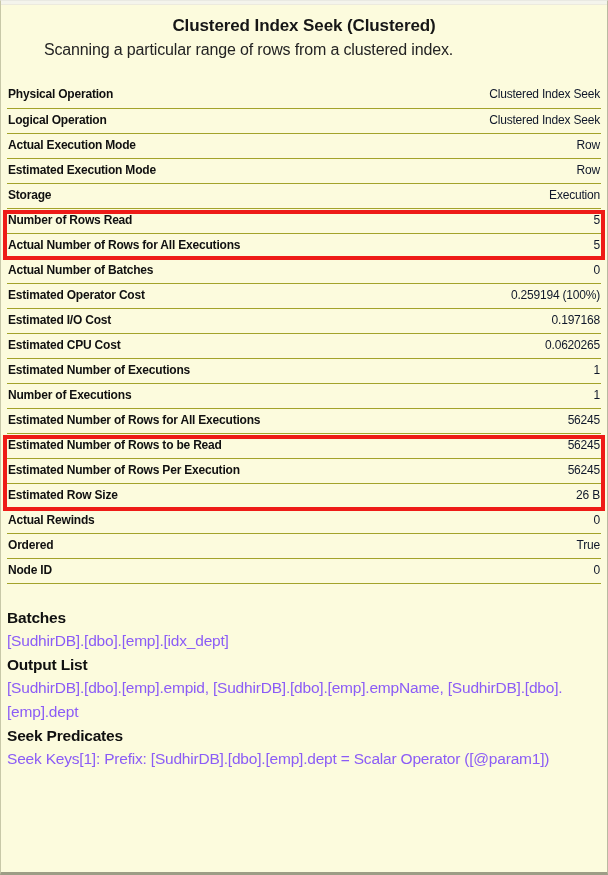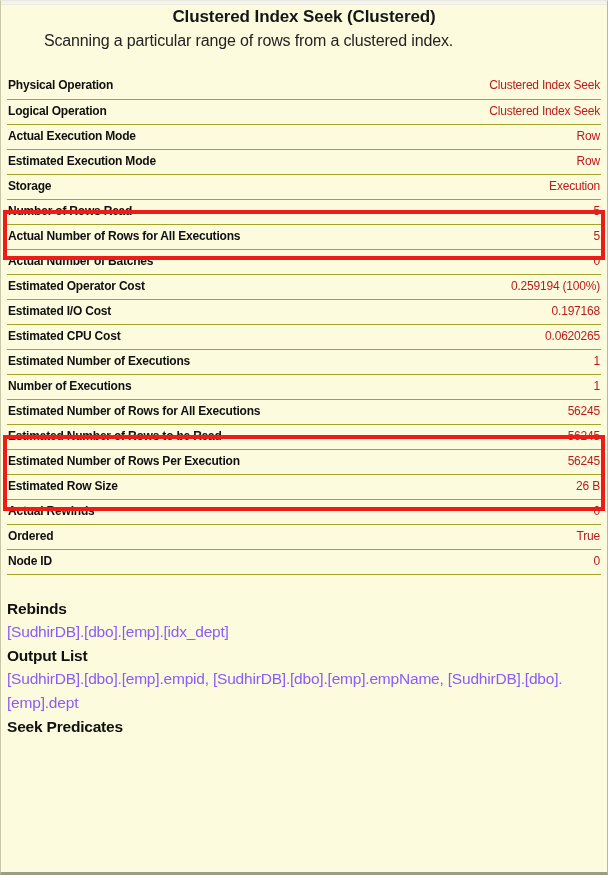--- a/index.html
+++ b/index.html
@@ -28,21 +28,21 @@
     border-bottom: 1px solid #eceade;
   }
   .inner {
     padding: 0 6px 0 6px;
   }
   .title {
     text-align: center;
     font-size: 17px;
     font-weight: bold;
     color: #161616;
-    padding: 2px 0 5px 0;
+    padding: 11px 0 5px 0;
     letter-spacing: -0.1px;
   }
   .desc {
     font-size: 16px;
     color: #232323;
     padding: 0 0 2px 1px;
     letter-spacing: -0.15px;
     margin-left: 36px;
   }
   .gap {
@@ -64,21 +64,21 @@
     vertical-align: middle;
     letter-spacing: -0.2px;
     white-space: nowrap;
   }
   td.k {
     font-weight: bold;
     color: #101010;
   }
   td.v {
     text-align: right;
-    color: #b91c1c;
+    color: #0f172a;
     font-weight: normal;
   }
   .bottom-gap {
     height: 22px;
   }
   .sec {
     font-size: 15.5px;
     letter-spacing: -0.2px;
   }
   .sec .h {
@@ -195,29 +195,30 @@
             <td class="k">Node ID</td>
             <td class="v">0</td>
           </tr>
         </tbody>
     </table>
 
     <div class="bottom-gap"></div>
 
     <div id="sections-container">
         <div class="sec">
-          <div class="h">Rebinds</div>
+          <div class="h">Batches</div>
           <div class="t">[SudhirDB].[dbo].[emp].[idx_dept]</div>
         </div>
         <div class="sec">
           <div class="h">Output List</div>
           <div class="t">[SudhirDB].[dbo].[emp].empid, [SudhirDB].[dbo].[emp].empName, [SudhirDB].[dbo].[emp].dept</div>
         </div>
         <div class="sec">
           <div class="h">Seek Predicates</div>
+          <div class="t">Seek Keys[1]: Prefix: [SudhirDB].[dbo].[emp].dept = Scalar Operator ([@param1])</div>
         </div>
       </div>
   </div>
 
   <div class="hl" id="hl1" style="border-color: rgb(238, 27, 23);"></div>
   <div class="hl" id="hl2" style="border-color: rgb(238, 27, 23);"></div>
 
 </div>
 
 </body></html>

